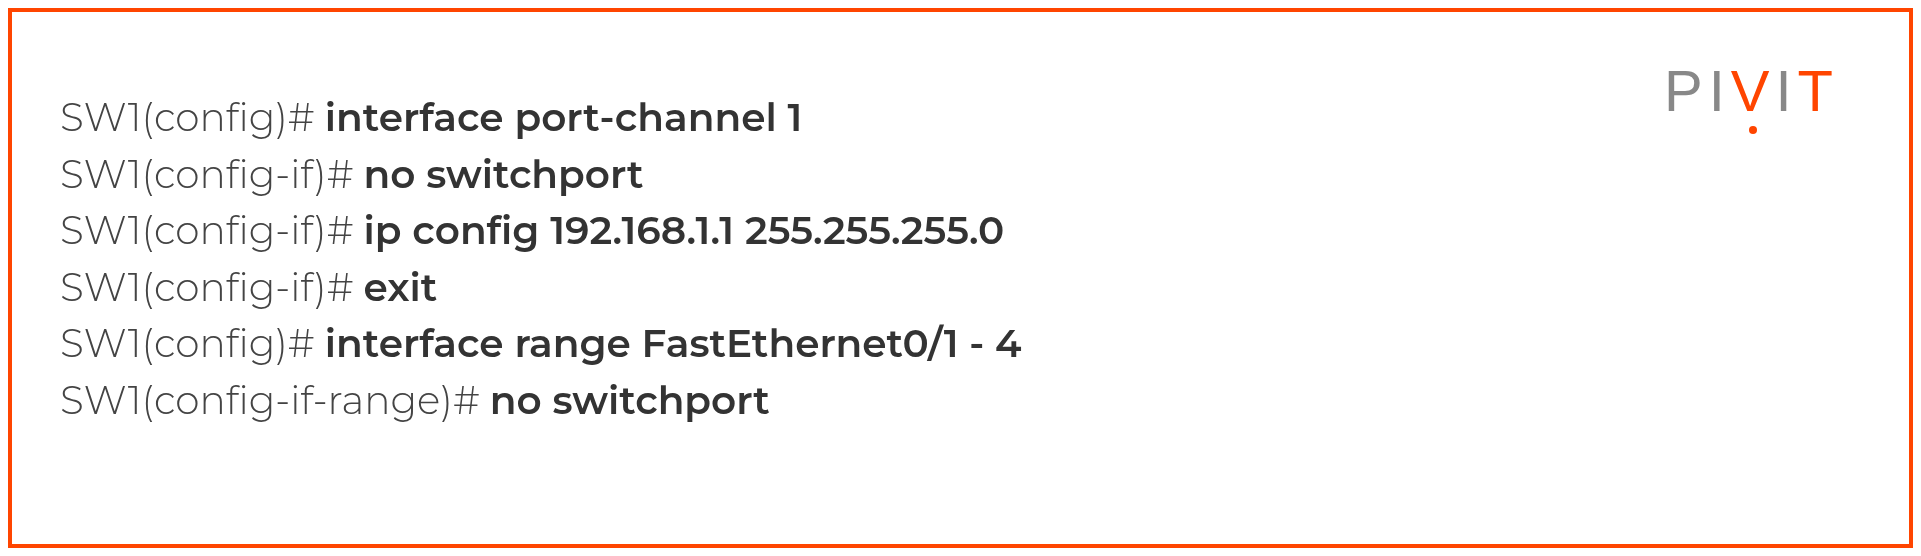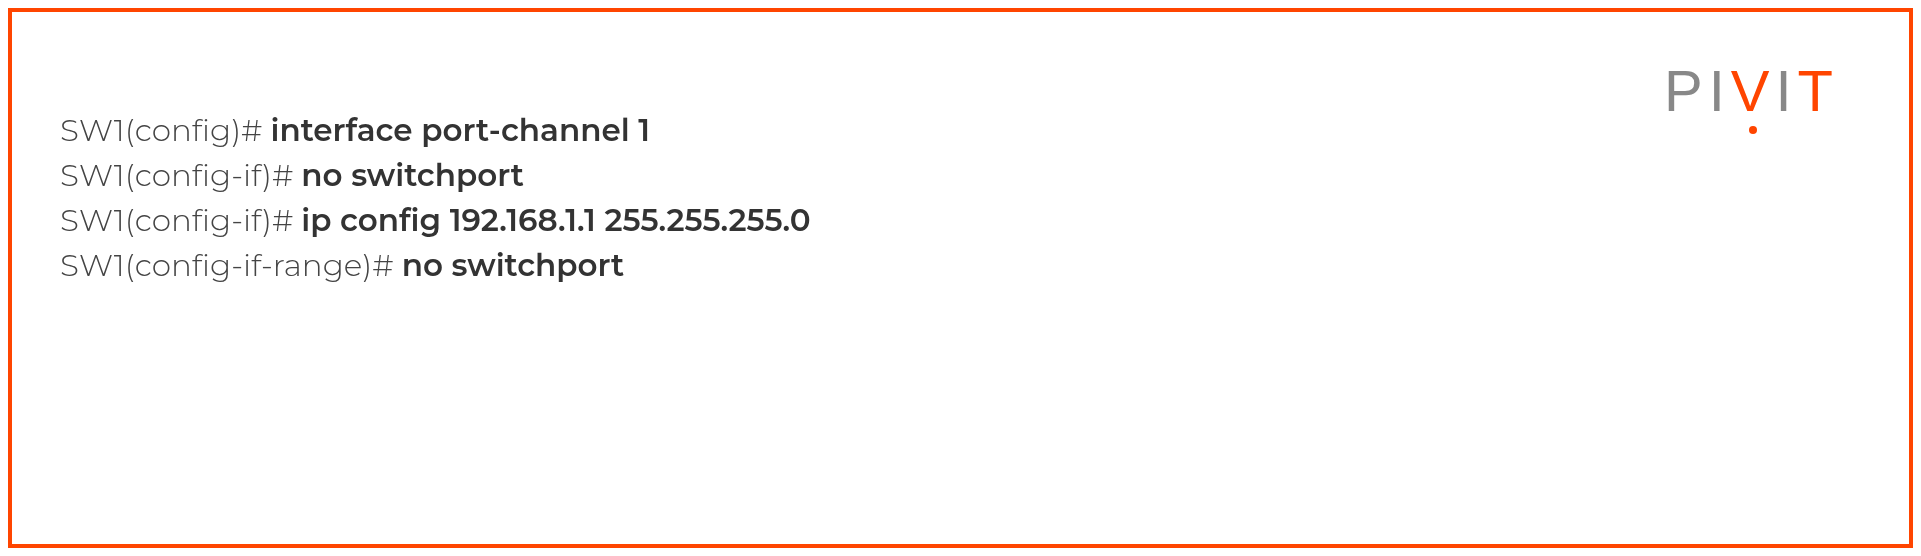--- a/index.html
+++ b/index.html
@@ -51,23 +51,23 @@
       position: absolute;
       bottom: -10px;
       left: 50%;
       transform: translateX(-50%);
       width: 8px;
       height: 8px;
       background: #ff4500;
       border-radius: 50%;
     }
     .terminal {
-      margin-top: 56px;
+      margin-top: 37px;
       font-family: 'Segoe UI', 'Montserrat', Arial, sans-serif;
-      font-size: 31px;
+      font-size: 39px;
       line-height: 1.45;
       color: #333333;
       font-weight: 300;
     }
     .terminal-line {
       display: block;
     }
     .prompt {
       font-weight: 300;
       color: #444444;
@@ -96,16 +96,22 @@
     <div class="terminal-line">
       <span class="prompt">SW1(config)# </span><span class="command">interface port-channel 1</span>
     </div>
     <div class="terminal-line">
       <span class="prompt">SW1(config-if)# </span><span class="command">no switchport</span>
     </div>
     <div class="terminal-line">
       <span class="prompt">SW1(config-if)# </span><span class="command">ip config 192.168.1.1 255.255.255.0</span>
     </div>
     <div class="terminal-line">
+      <span class="prompt">SW1(config-if)# </span><span class="command">exit</span>
+    </div>
+    <div class="terminal-line">
+      <span class="prompt">SW1(config)# </span><span class="command">interface range FastEthernet0/1 - 4</span>
+    </div>
+    <div class="terminal-line">
       <span class="prompt">SW1(config-if-range)# </span><span class="command">no switchport</span>
     </div>
   </div>
 </div>
 
 </body></html>

